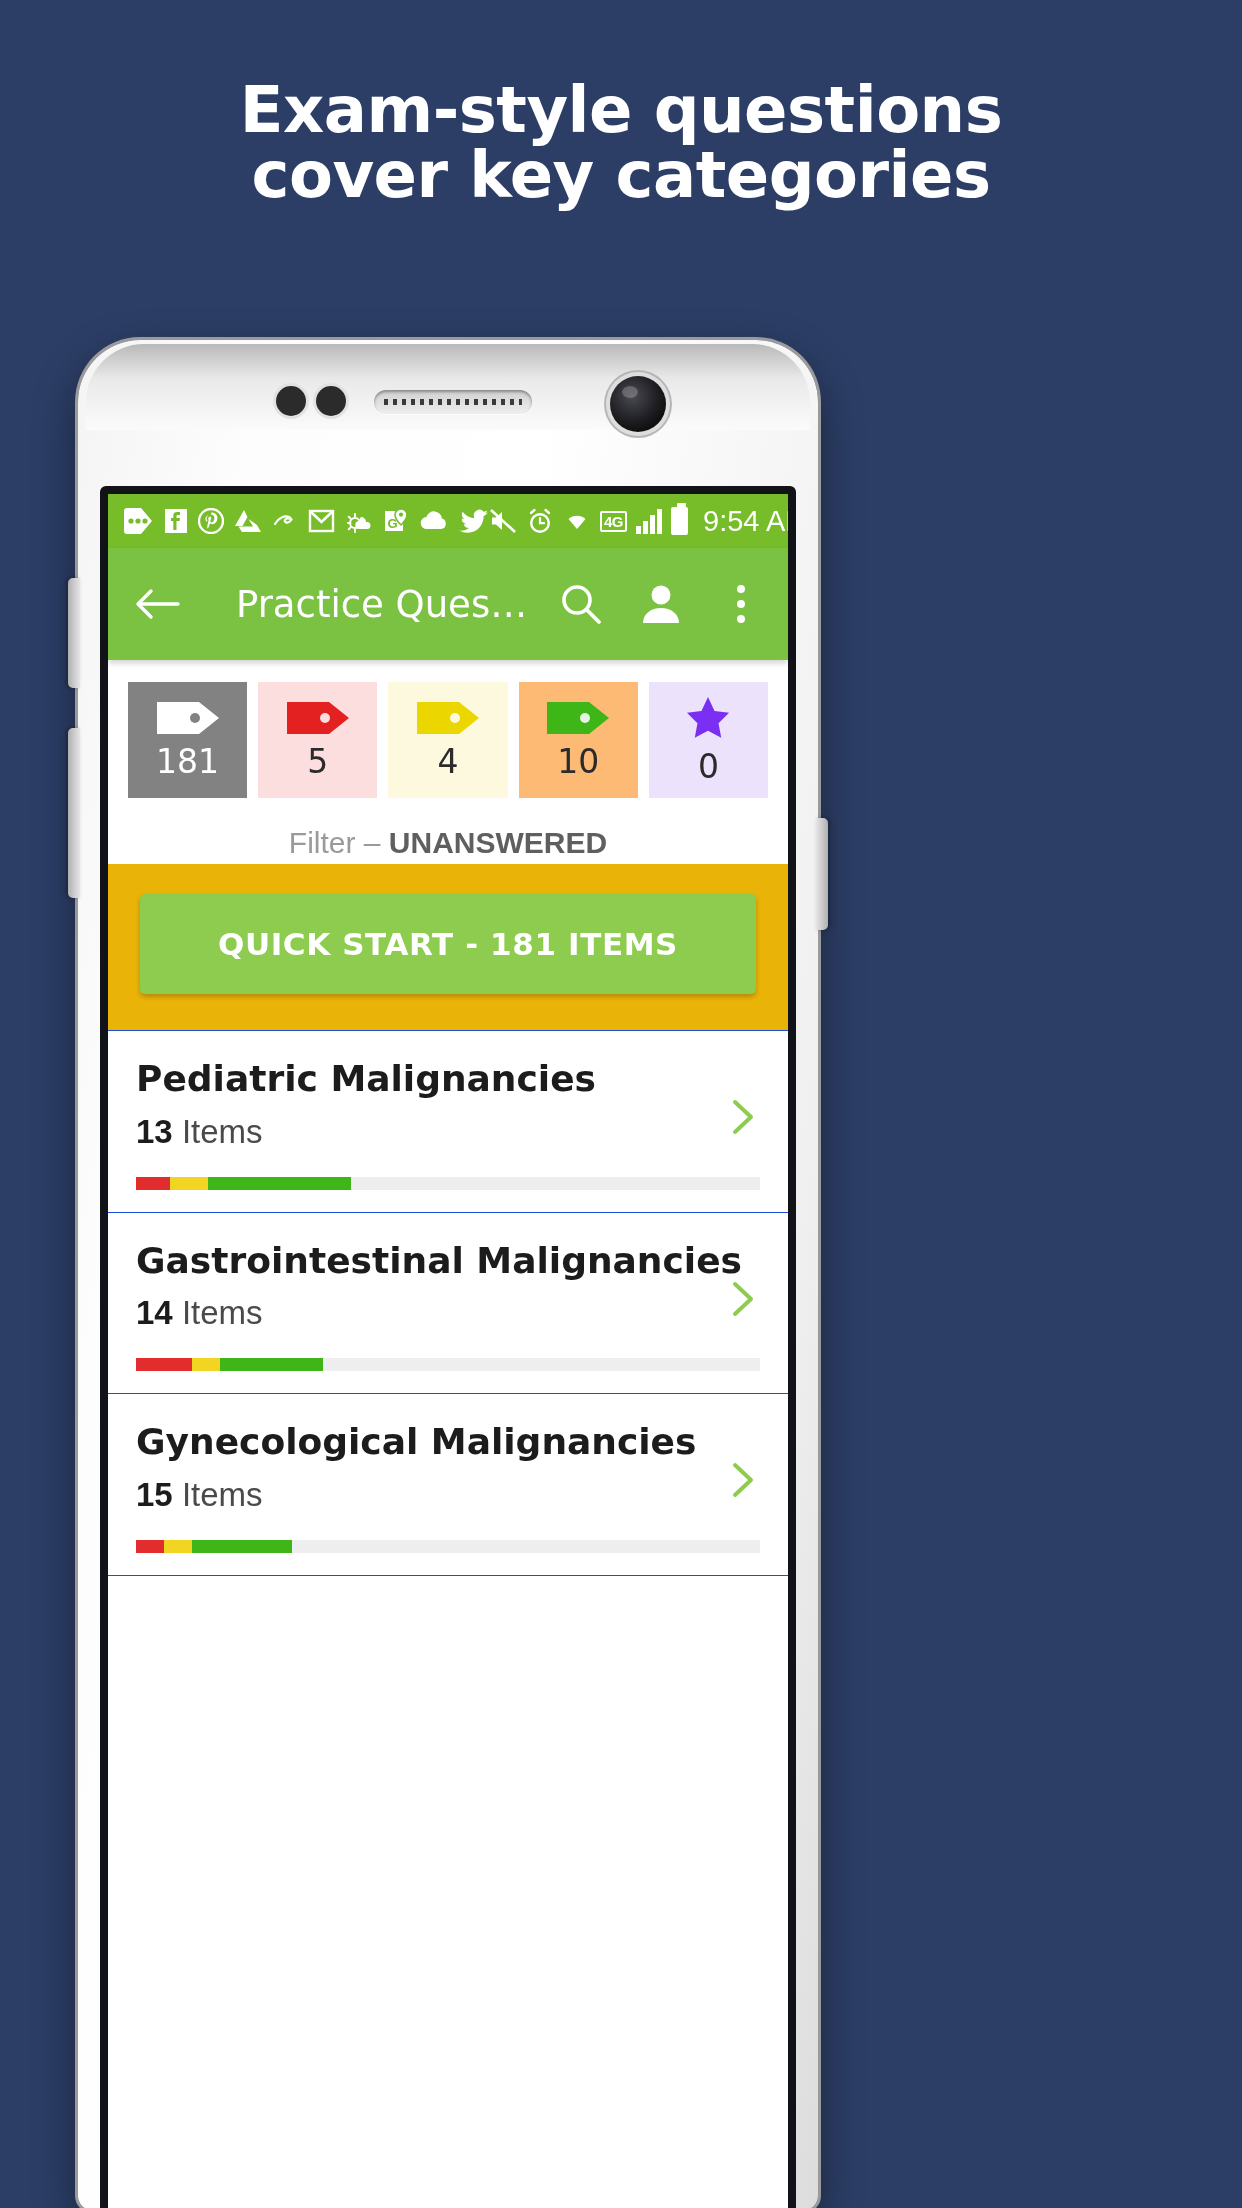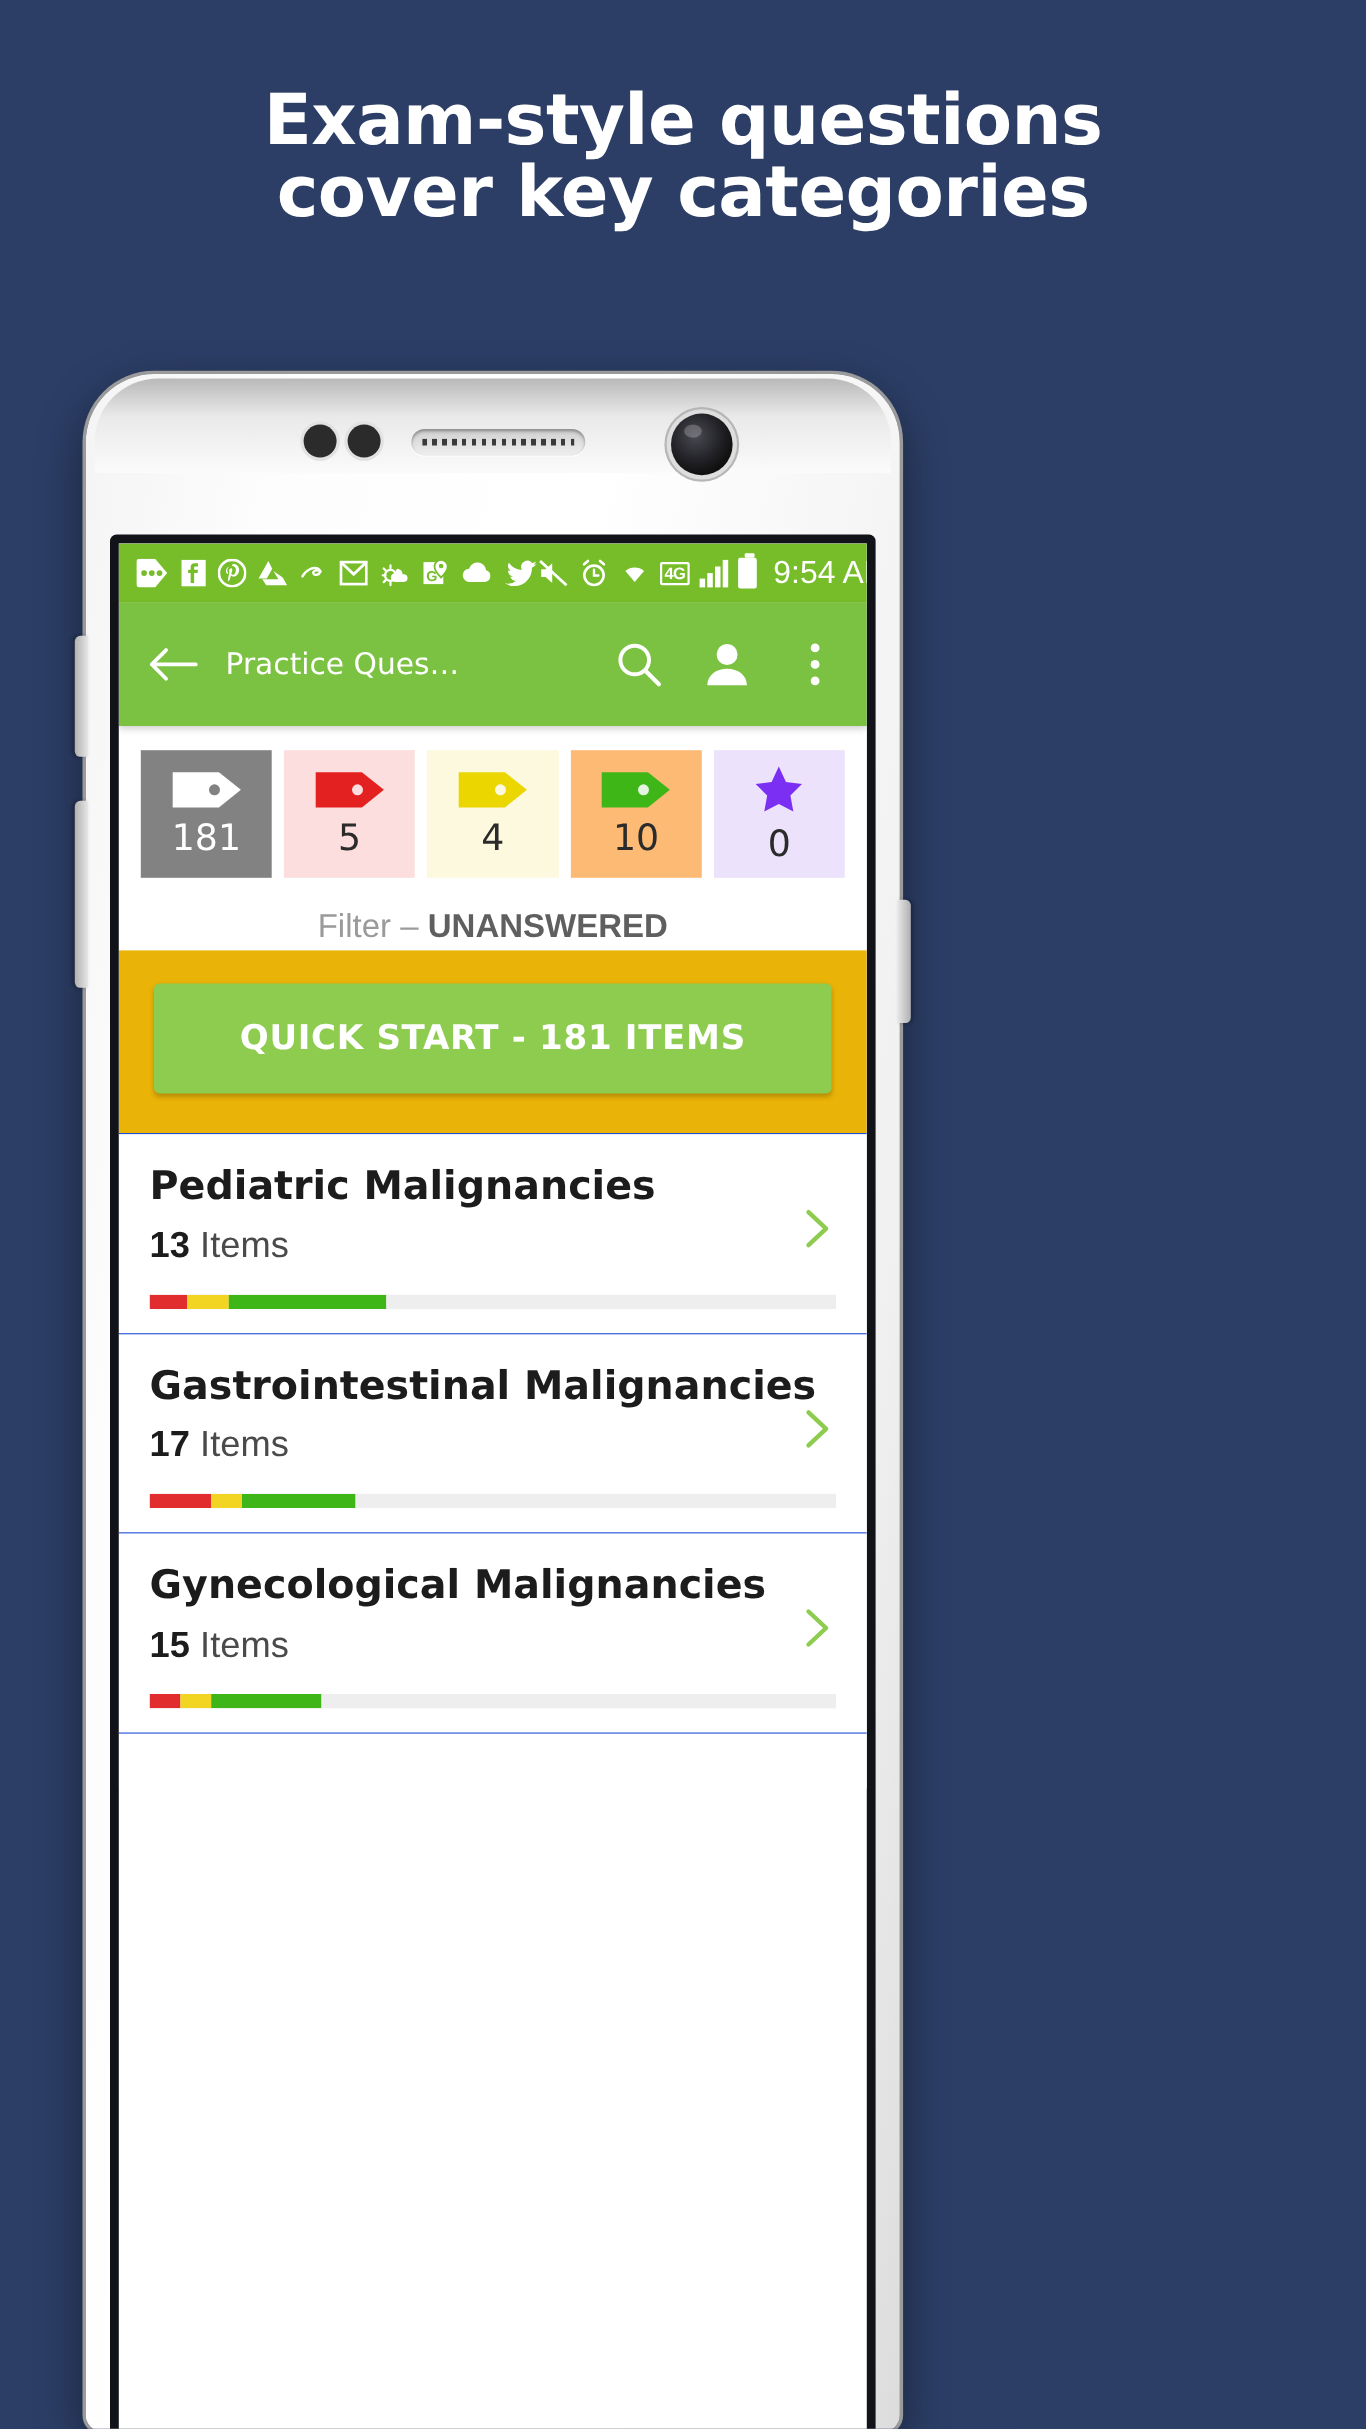--- a/index.html
+++ b/index.html
@@ -132,21 +132,21 @@
 
   
   .appbar {
     height: 112px; background: #7cc242;
     display: flex; align-items: center;
     padding: 0 20px 0 22px; color: #fff;
     box-shadow: 0 3px 6px rgba(0,0,0,.18);
     position: relative; z-index: 5;
   }
   .appbar-title {
-    font-size: 27px; font-weight: 400; margin-left: 21px; flex: 1;
+    font-size: 37px; font-weight: 400; margin-left: 52px; flex: 1;
     white-space: nowrap; overflow: hidden;
     font-family: "DejaVu Sans", sans-serif;
   }
   .appbar-ico { width: 54px; height: 54px; display:flex; align-items:center; justify-content:center; flex: 0 0 auto; }
   .appbar .gap { width: 26px; flex: 0 0 auto; }
 
   
   .tagrow {
     display: flex; gap: 11px; padding: 22px 20px 18px 20px;
     background: #fff;
@@ -420,21 +420,21 @@
         <div class="pbar">
           <i class="seg-red" style="width:5.5%"></i>
           <i class="seg-yel" style="width:6%"></i>
           <i class="seg-grn" style="width:23%"></i>
         </div>
       </div>
 
       <div class="row">
         <div class="row-title">Gastrointestinal Malignancies</div>
         <div class="row-sub">
-          <b>17</b>
+          <b>14</b>
           <span>Items</span>
         </div>
         <span class="chev">
           <svg width="40" height="40" viewBox="0 0 40 40">
                 <path d="M13 5l16 15-16 15" fill="none" stroke="#8dcc4e" stroke-width="4" stroke-linecap="round" stroke-linejoin="round"></path>
               </svg>
         </span>
         <div class="pbar">
           <i class="seg-red" style="width:9%"></i>
           <i class="seg-yel" style="width:4.5%"></i>

